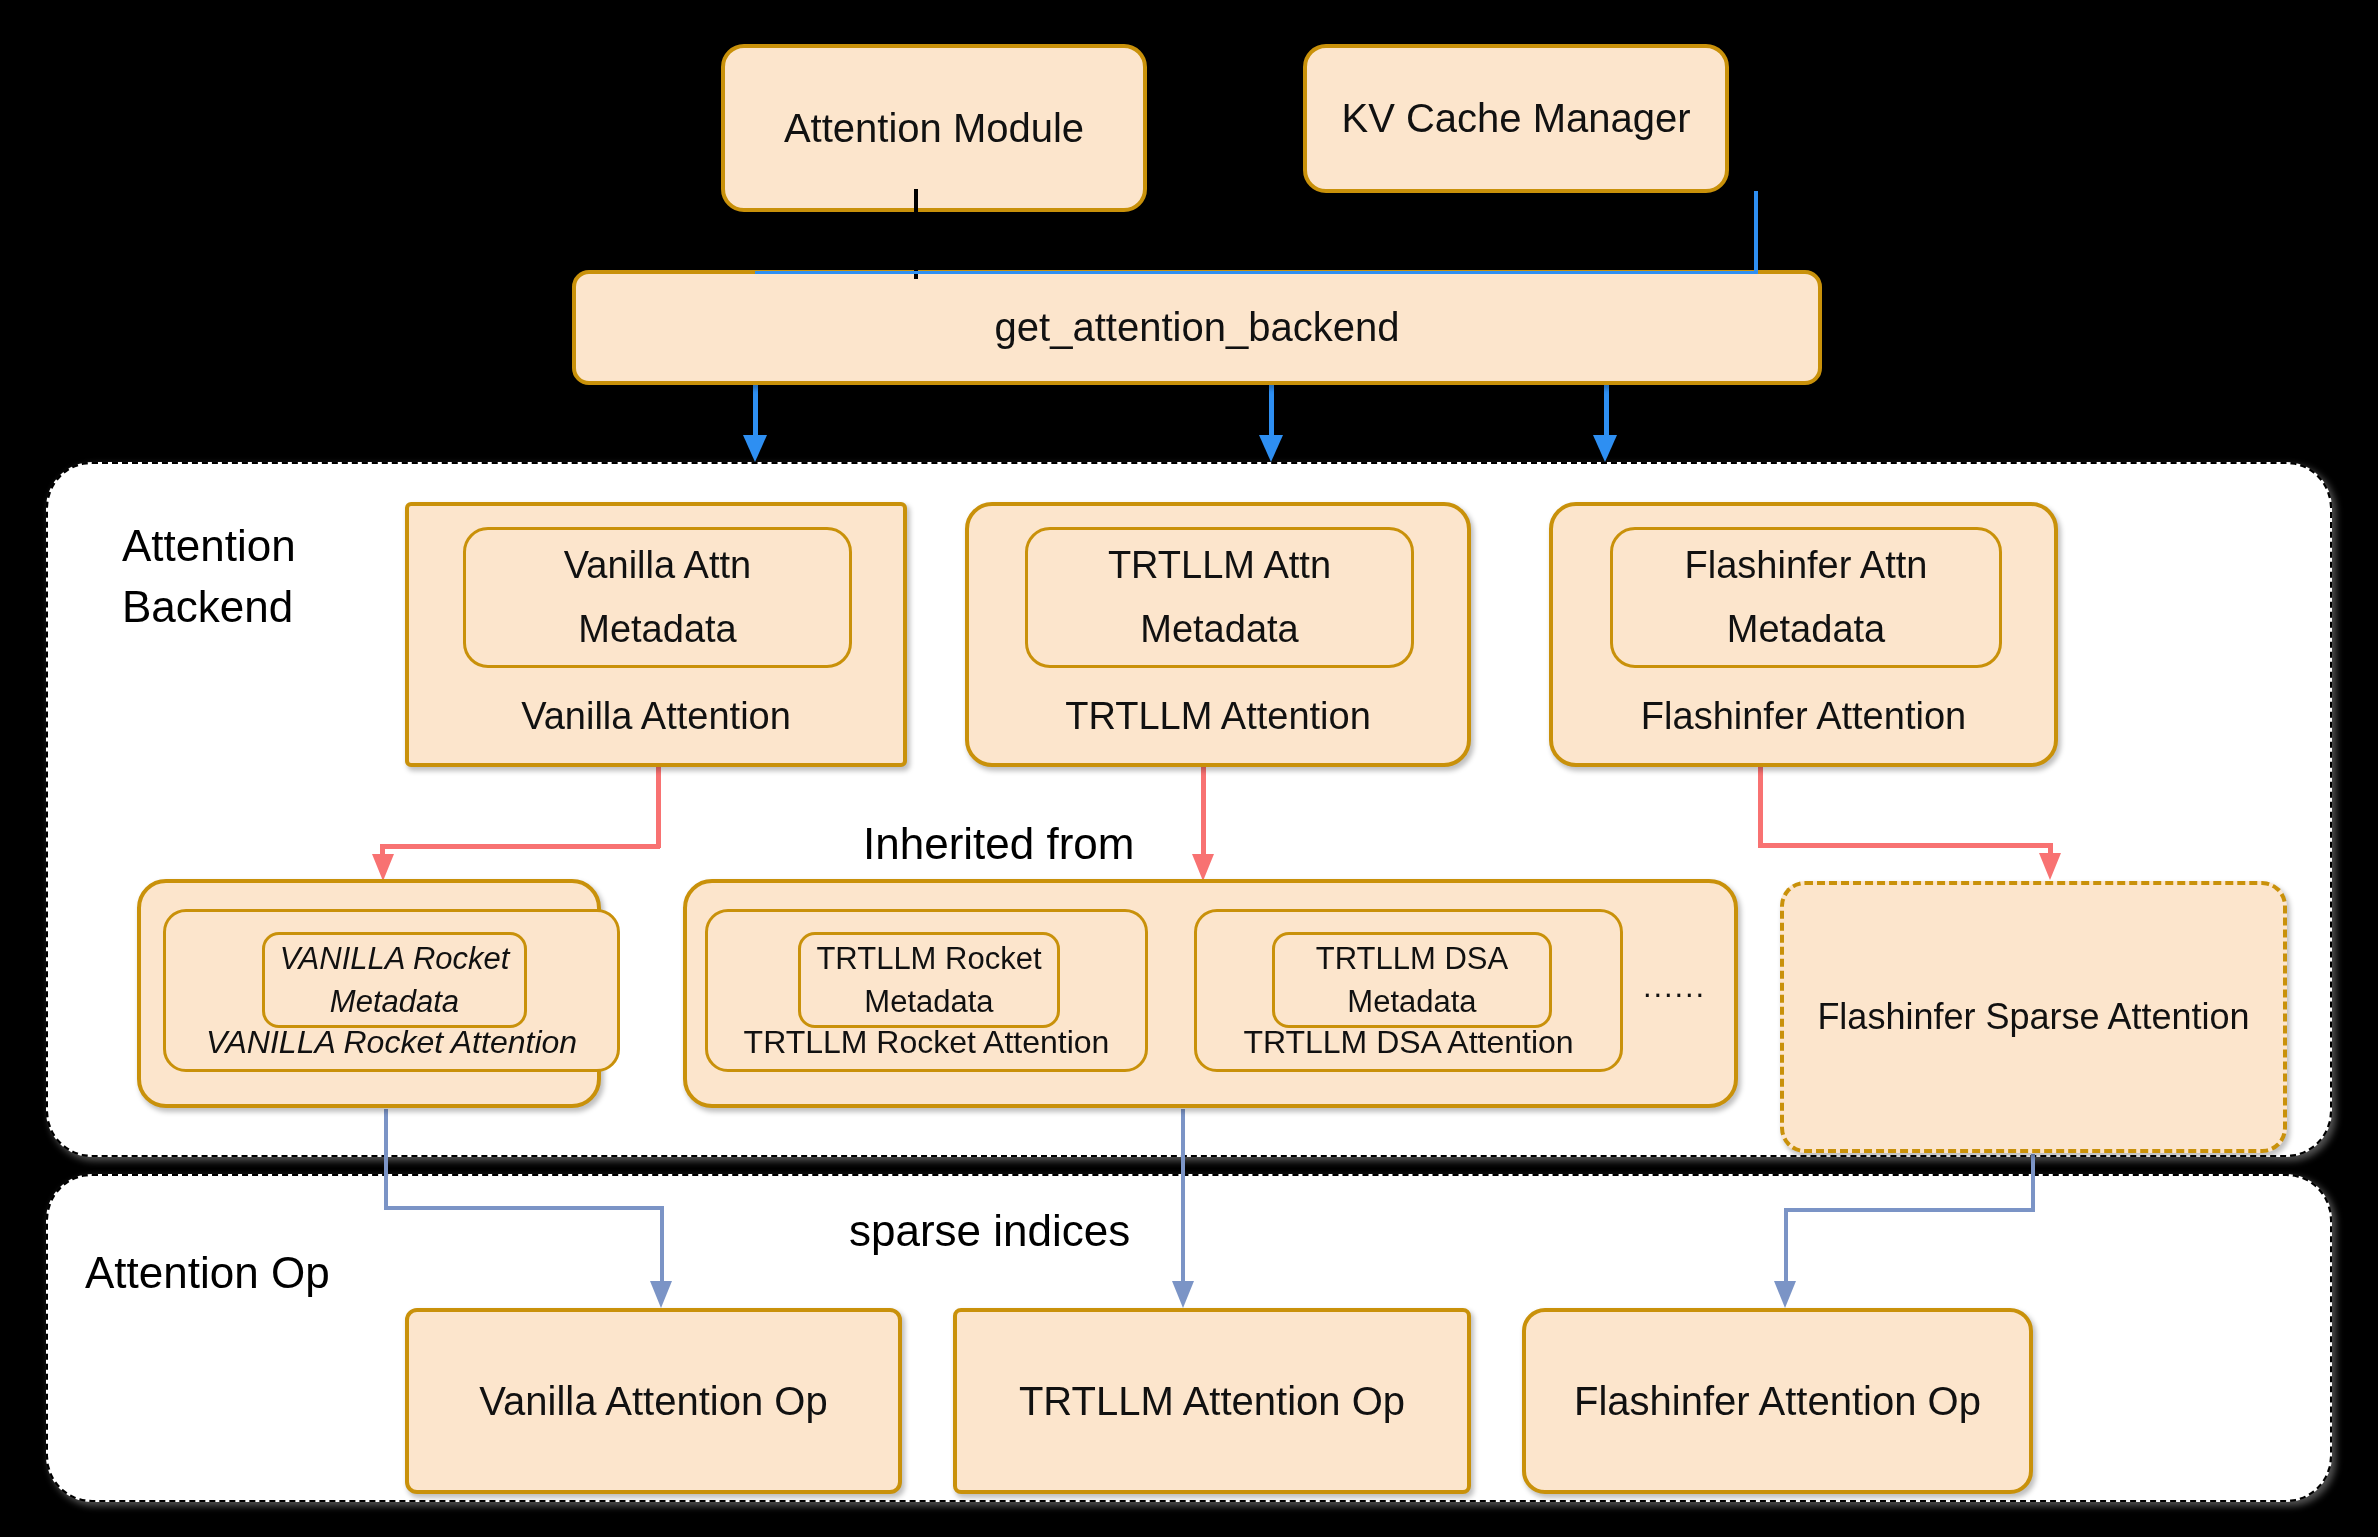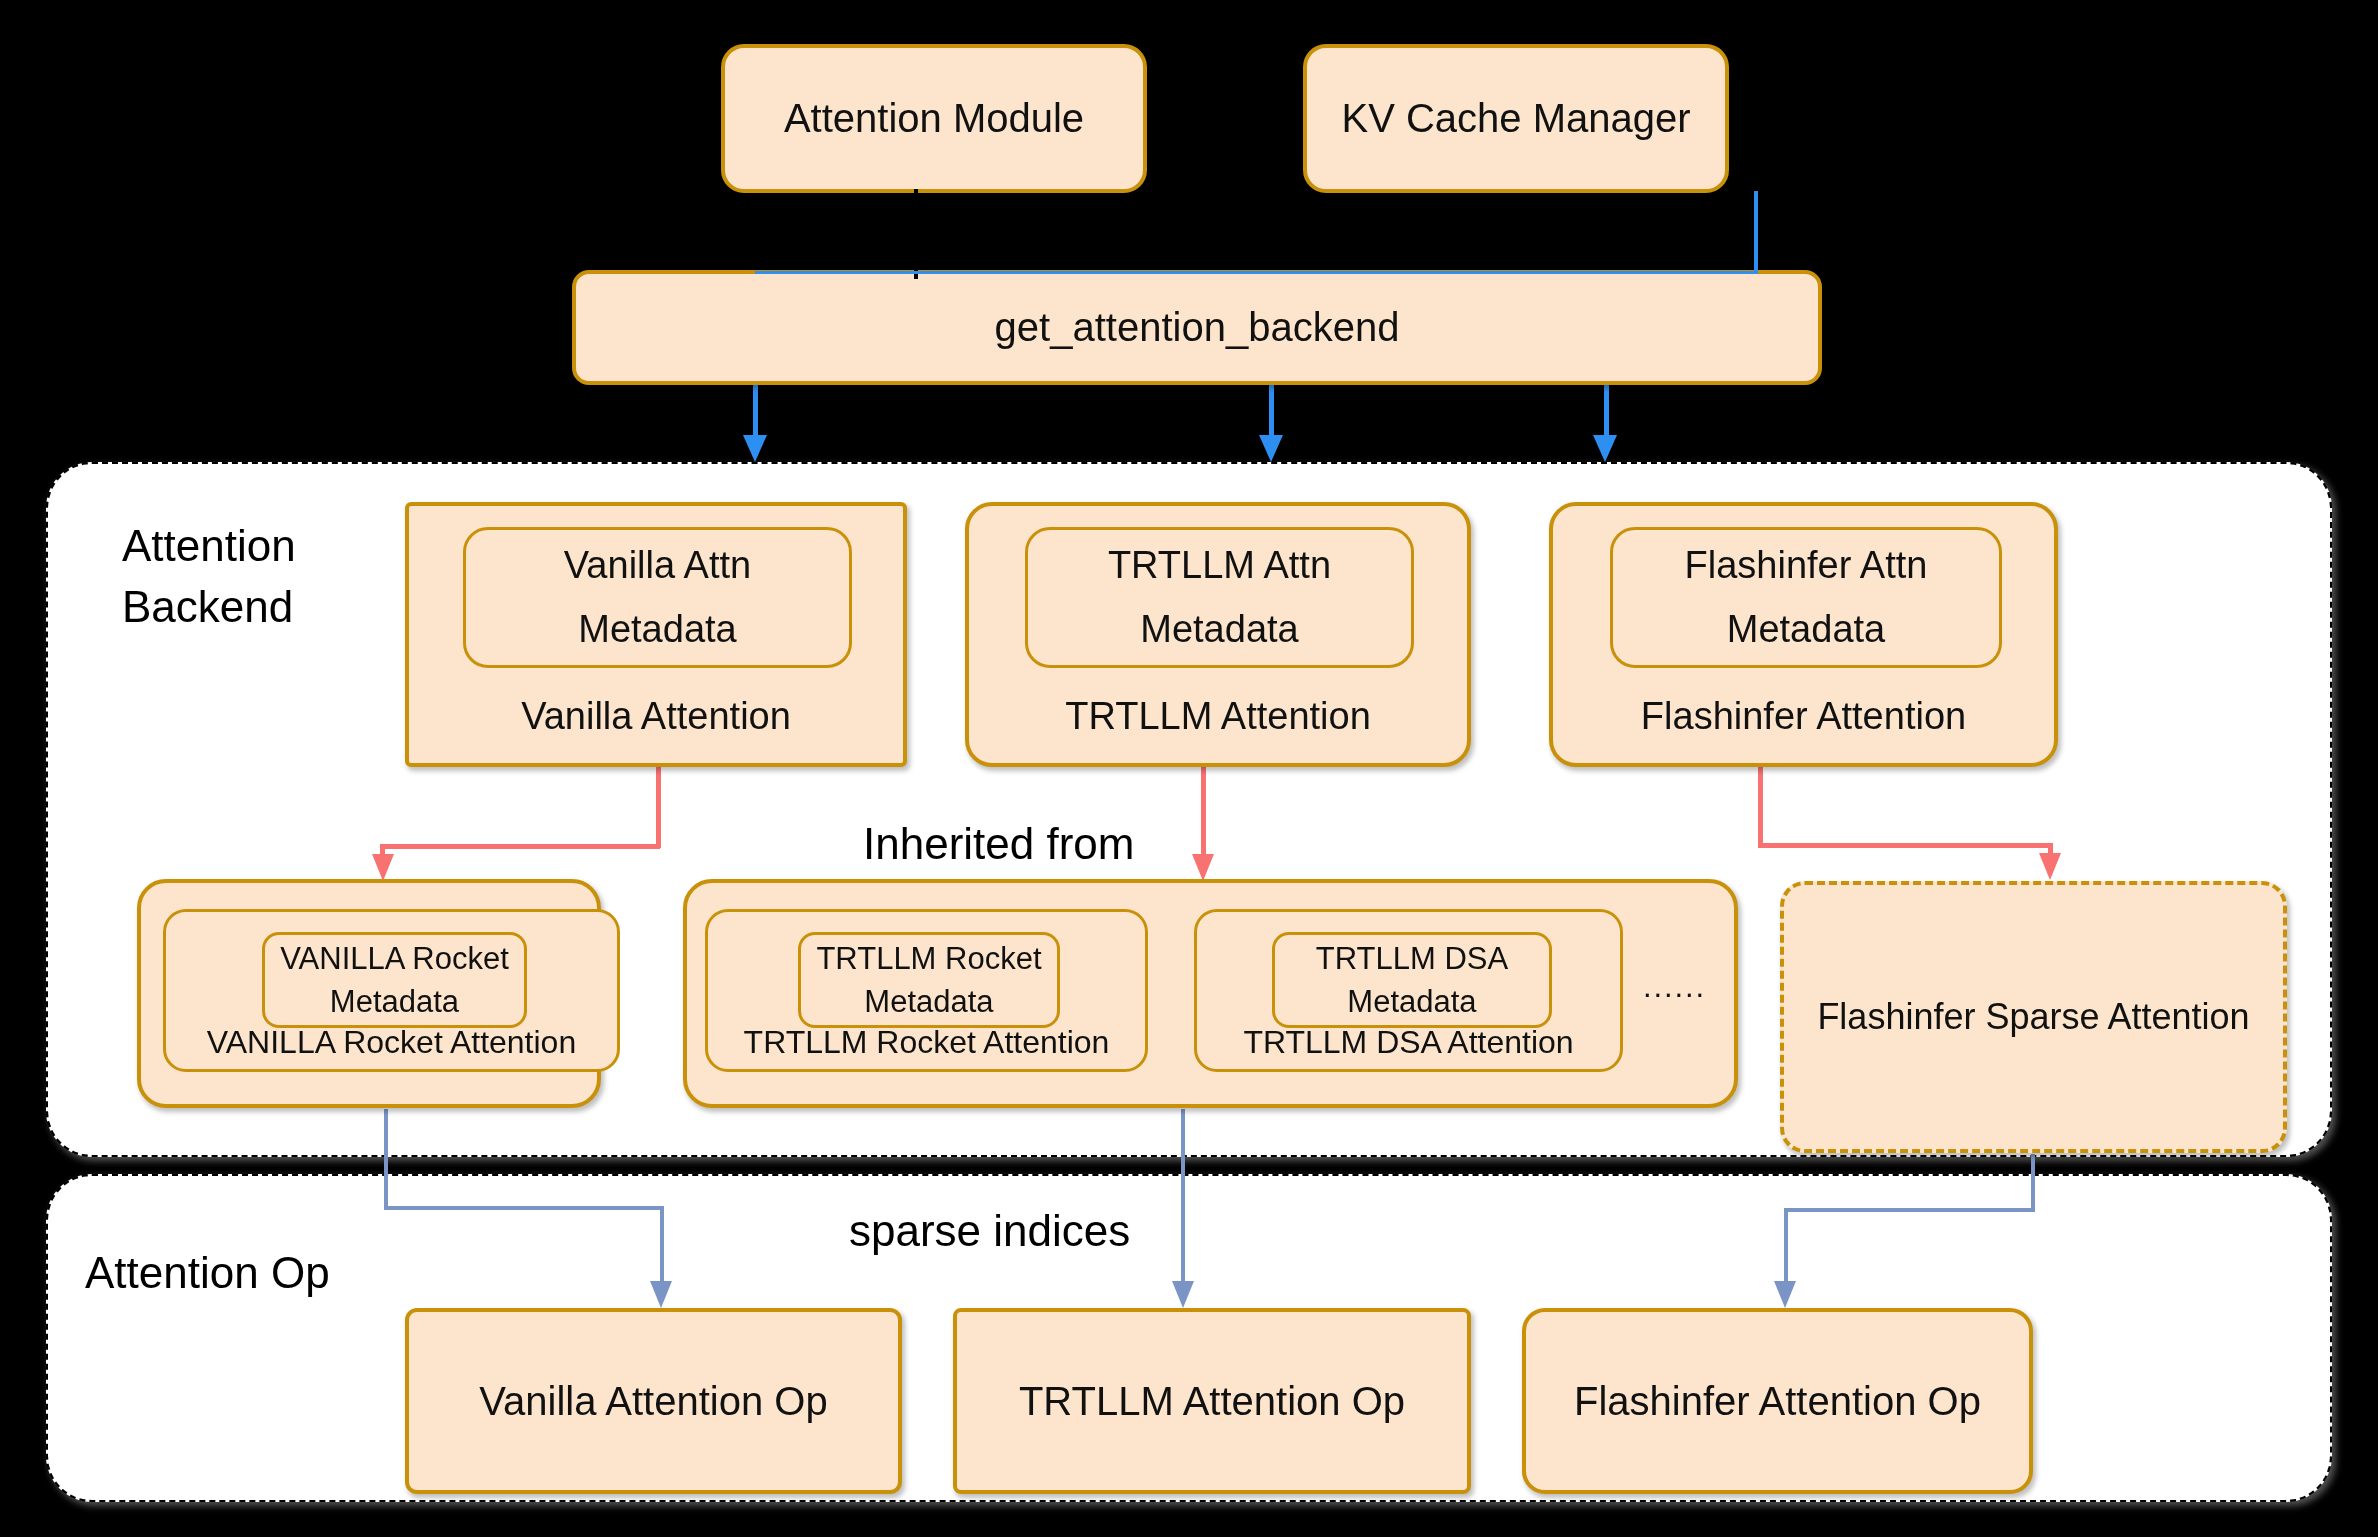--- a/index.html
+++ b/index.html
@@ -56,21 +56,21 @@
   }
   .metatext { font-size:38px; line-height:1.45; }
   .smalltext { font-size:31px; line-height:1.2; }
   .oplabel { font-size:40px; }
 </style>
 </head>
 <body>
 
 <div id="diagram">
 
-  <div class="obox z4 toplabel" style="left:721px; top:44px; width:426px; height:149px; border-radius:23px;">
+  <div class="obox z4 toplabel" style="left:721px; top:44px; width:426px; height:168px; border-radius:23px;">
     <span>Attention Module</span>
   </div>
   <div class="obox z4 toplabel" style="left:1303px; top:44px; width:426px; height:149px; border-radius:23px;">
     <span>KV Cache Manager</span>
   </div>
 
   <div class="line blk z5" style="left:914px; top:189px; width:3.8px; height:90px;"></div>
 
   <div class="line blue z5" style="left:1754px; top:191px; width:3.8px; height:82px;"></div>
   <div class="line blue z6" style="left:755px; top:271px; width:1003px; height:2.9px;"></div>
@@ -124,21 +124,21 @@
   <div class="head redh" style="left:372px; top:854px;"></div>
 
   <div class="line red" style="left:1201px; top:767px; width:4.8px; height:90px;"></div>
   <div class="head redh" style="left:1192px; top:854px;"></div>
 
   <div class="line red" style="left:1758px; top:767px; width:4.8px; height:81px;"></div>
   <div class="line red" style="left:1758px; top:843px; width:294px; height:4.8px;"></div>
   <div class="line red" style="left:2048px; top:843px; width:4.8px; height:13.4px;"></div>
   <div class="head redh" style="left:2039px; top:853px;"></div>
 
-  <div class="obox z4" style="left:137px; top:879px; width:464px; height:229px; border-radius:29px;">
+  <div class="obox z4" style="left:137px; top:879px; width:464px; height:229px; border-radius:29px;font-style:italic;">
     <div class="mbox noshadow" style="left:22px; top:26px; width:457px; height:163px; border-radius:23px; background:#FCE5CC;">
       <div class="mbox smalltext" style="left:96px; top:20px; width:265px; height:96px; border-radius:17px;">
         <span>VANILLA Rocket</span>
         <span>Metadata</span>
       </div>
       <div class="midlabel">VANILLA Rocket Attention</div>
     </div>
   </div>
 
   <div class="obox z4" style="left:683px; top:879px; width:1055px; height:229px; border-radius:29px;">

